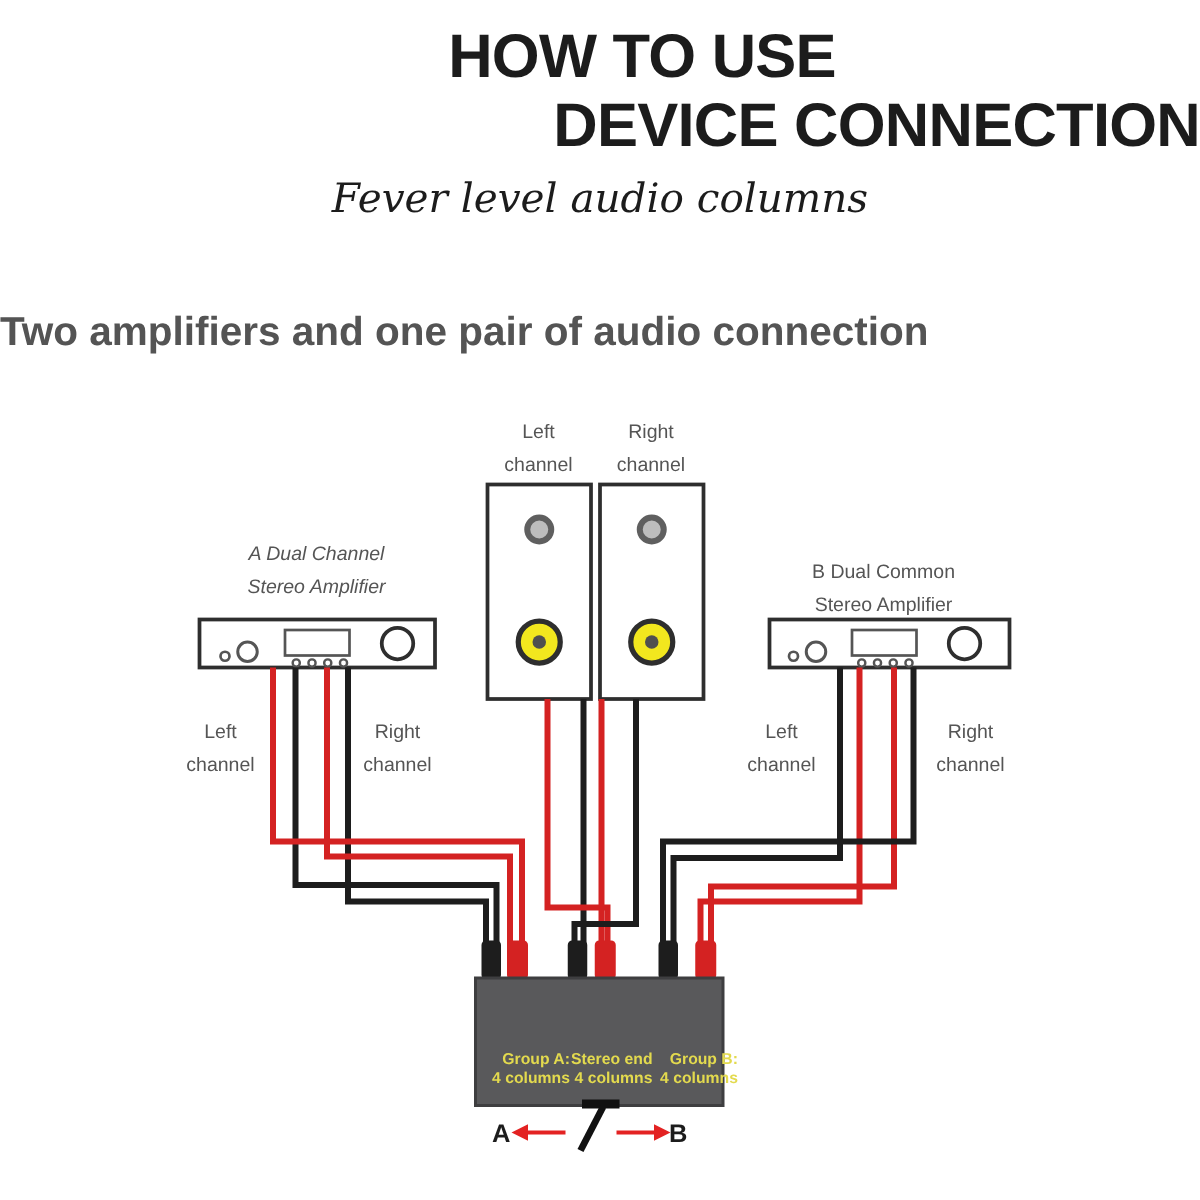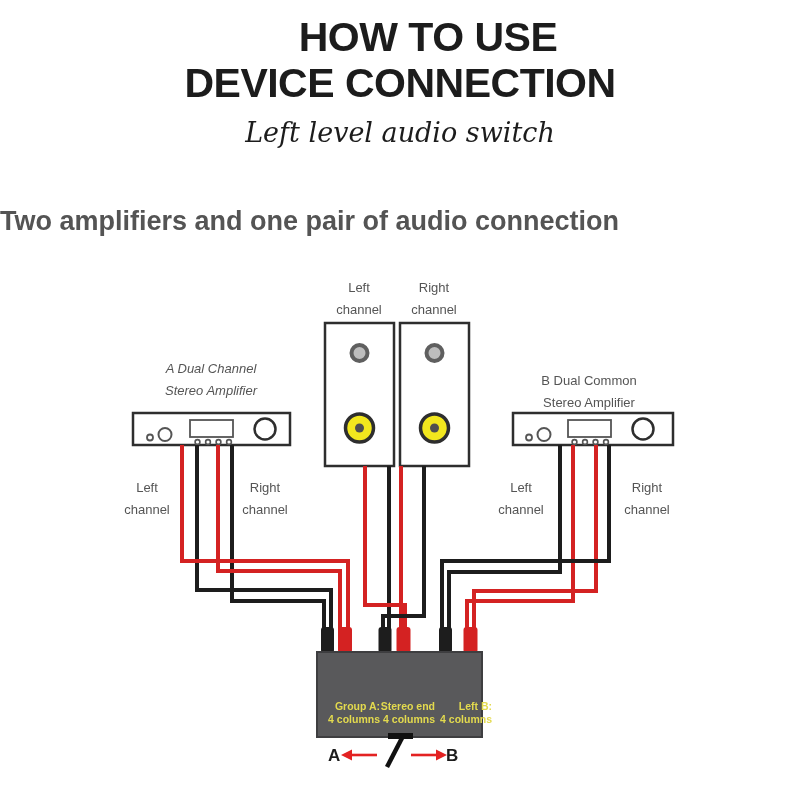--- a/index.html
+++ b/index.html
@@ -101,22 +101,22 @@
       <line x1="377" y1="755" x2="350" y2="755" stroke="#e32222" stroke-width="2.6"></line>
       <polygon points="341,755 352,749.5 352,760.5" fill="#e32222"></polygon>
     </g>
     <g>
       <line x1="411" y1="755" x2="438" y2="755" stroke="#e32222" stroke-width="2.6"></line>
       <polygon points="447,755 436,749.5 436,760.5" fill="#e32222"></polygon>
     </g>
   </svg>
 
   <div class="abs title-line" style="top:16px;padding-left:28px;">HOW TO USE</div>
-  <div class="abs title-line" style="top:62px;">DEVICE CONNECTION</div>
-  <div class="abs subtitle" style="top:117px;">Left level audio switch</div>
+  <div class="abs title-line" style="top:62px;text-align:right;">DEVICE CONNECTION</div>
+  <div class="abs subtitle" style="top:117px;">Fever level audio columns</div>
   <div class="abs heading" style="top:206px;">Two amplifiers and one pair of audio connection</div>
 
   <div class="abs lbl" style="left:314px;top:277px;width:90px;">
     <div>Left</div>
     <div>channel</div>
   </div>
   <div class="abs lbl" style="left:389px;top:277px;width:90px;">
     <div>Right</div>
     <div>channel</div>
   </div>
@@ -149,20 +149,20 @@
 
   <div class="abs grp" style="left:306px;top:672px;width:74px;">
     <div>Group A:</div>
     <div>4 columns</div>
   </div>
   <div class="abs grp" style="left:361px;top:672px;width:74px;">
     <div>Stereo end</div>
     <div>4 columns</div>
   </div>
   <div class="abs grp" style="left:418px;top:672px;width:74px;">
-    <div>Left B:</div>
+    <div>Group B:</div>
     <div>4 columns</div>
   </div>
 
   <div class="abs sel" style="left:328px;top:746px;">A</div>
   <div class="abs sel" style="left:446px;top:746px;">B</div>
 
 </div>
 
 </body></html>

